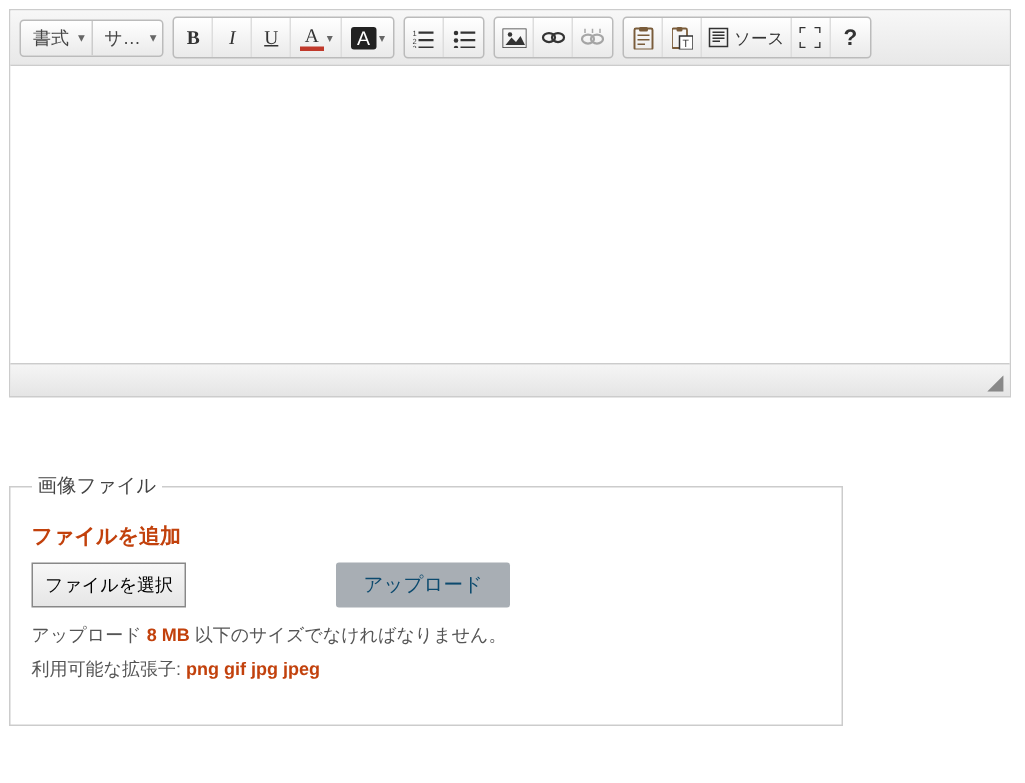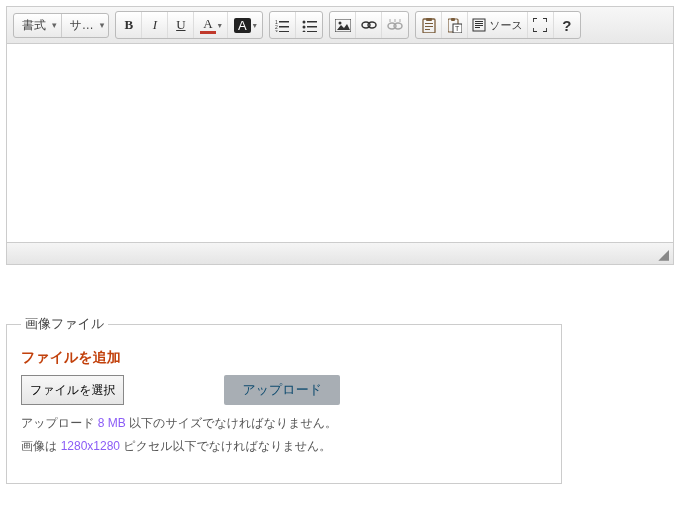--- a/index.html
+++ b/index.html
@@ -23,21 +23,21 @@
 .editor-footer { height: 22px; background: linear-gradient(#f5f5f5, #e5e5e5); border-top: 1px solid #ccc; position: relative; }
 .resize-grip { position: absolute; right: 4px; bottom: 2px; font-size: 14px; color: #888; cursor: se-resize; }
 fieldset { border: 1px solid #ccc; margin-top: 50px; padding: 16px 14px 22px; width: 556px; }
 legend { font-size: 13px; color: #444; padding: 0 4px; }
 .add-file { font-weight: bold; font-size: 14px; color: #c2410c; margin-bottom: 8px; }
 .file-row { display: flex; gap: 10px; margin-bottom: 10px; }
 .choose-btn { font-size: 12px; padding: 2px 8px; border: 1px solid #888; background: linear-gradient(#f7f7f7,#e6e6e6); cursor: pointer; font-family: inherit; }
 .no-file { font-size: 13px; color: #444; }
 .upload-btn { margin-left: 90px; background: #a8aeb4; color: #0c4a6e; border: none; padding: 6px 18px; font-size: 13px; border-radius: 2px; cursor: pointer; font-family: Liberation Mono, monospace; }
 .hint { font-size: 12px; color: #555; margin-bottom: 6px; }
-.hint strong { font-weight: normal; color: #8b5cf6; }
+.hint strong { font-weight: bold; color: #c2410c; }
 .src-txt { font-size: 11px; padding: 0 4px; }
 svg { display: block; }
 </style>
 </head>
 <body>
 
 <div class="editor-wrap">
   <div class="toolbar">
 
     <div class="tb-group">
@@ -163,15 +163,15 @@
   <legend>画像ファイル</legend>
   <div class="add-file">ファイルを追加</div>
   <div class="file-row">
     <button class="choose-btn">ファイルを選択</button>
     <button class="upload-btn">アップロード</button>
   </div>
   <div class="hint">
     <span>アップロード </span><strong>8 MB</strong><span> 以下のサイズでなければなりません。</span>
   </div>
   <div class="hint">
-    <span>画像は </span><strong>1280x1280</strong><span> ピクセル以下でなければなりません。</span>
+    <span>利用可能な拡張子: </span><strong>png gif jpg jpeg</strong>
   </div>
 </fieldset>
 
 </body></html>

